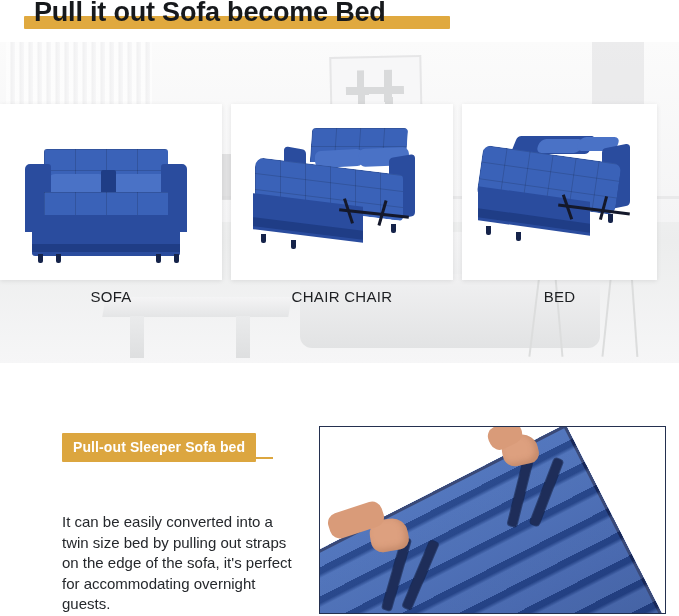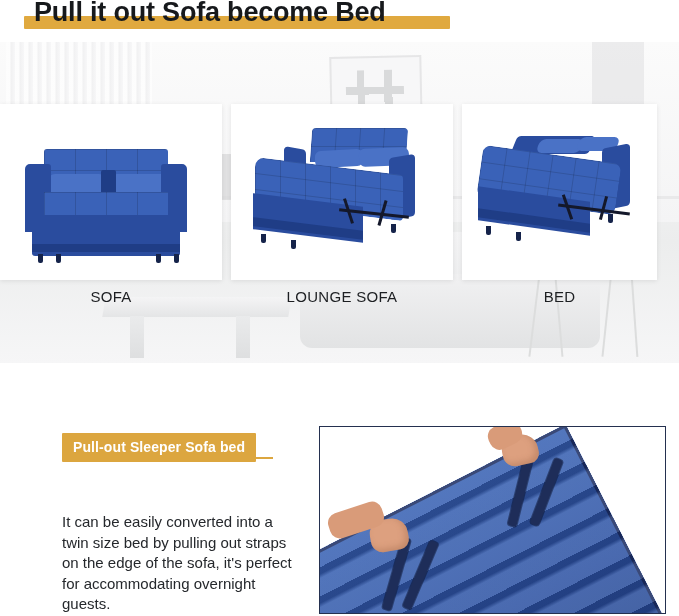--- a/index.html
+++ b/index.html
@@ -227,21 +227,21 @@
   <div class="furn blue-m" style="left:22px;top:96px;width:110px;height:36px;transform:skewY(7deg);"></div>
   <div class="furn blue-d" style="left:22px;top:120px;width:110px;height:9px;transform:skewY(7deg);"></div>
 
   <div class="rail" style="left:108px;top:108px;width:70px;height:3px;transform:rotate(6deg);"></div>
   <div class="rail" style="left:116px;top:94px;width:3px;height:26px;transform:rotate(-18deg);"></div>
   <div class="rail" style="left:150px;top:96px;width:3px;height:26px;transform:rotate(16deg);"></div>
   <div class="leg" style="left:30px;top:130px;"></div>
   <div class="leg" style="left:60px;top:136px;"></div>
   <div class="leg" style="left:160px;top:120px;"></div>
 </div>
-<div class="caption" id="cap-lounge">LOUNGE SOFA</div>
+<div class="caption" id="cap-lounge">CHAIR CHAIR</div>
 
 <div class="card" id="card-bed">
 
   <div class="furn blue-m" style="left:52px;top:32px;width:78px;height:18px;border-radius:4px;transform:skewX(-22deg);"></div>
 
   <div class="furn blue-xl" style="left:76px;top:35px;width:44px;height:14px;border-radius:6px;transform:skewX(-20deg);"></div>
   <div class="furn blue-xl" style="left:116px;top:33px;width:40px;height:14px;border-radius:6px;transform:skewX(-20deg);"></div>
 
   <div class="furn blue-m" style="left:140px;top:42px;width:28px;height:62px;border-radius:4px;transform:skewY(-11deg);"></div>
 

